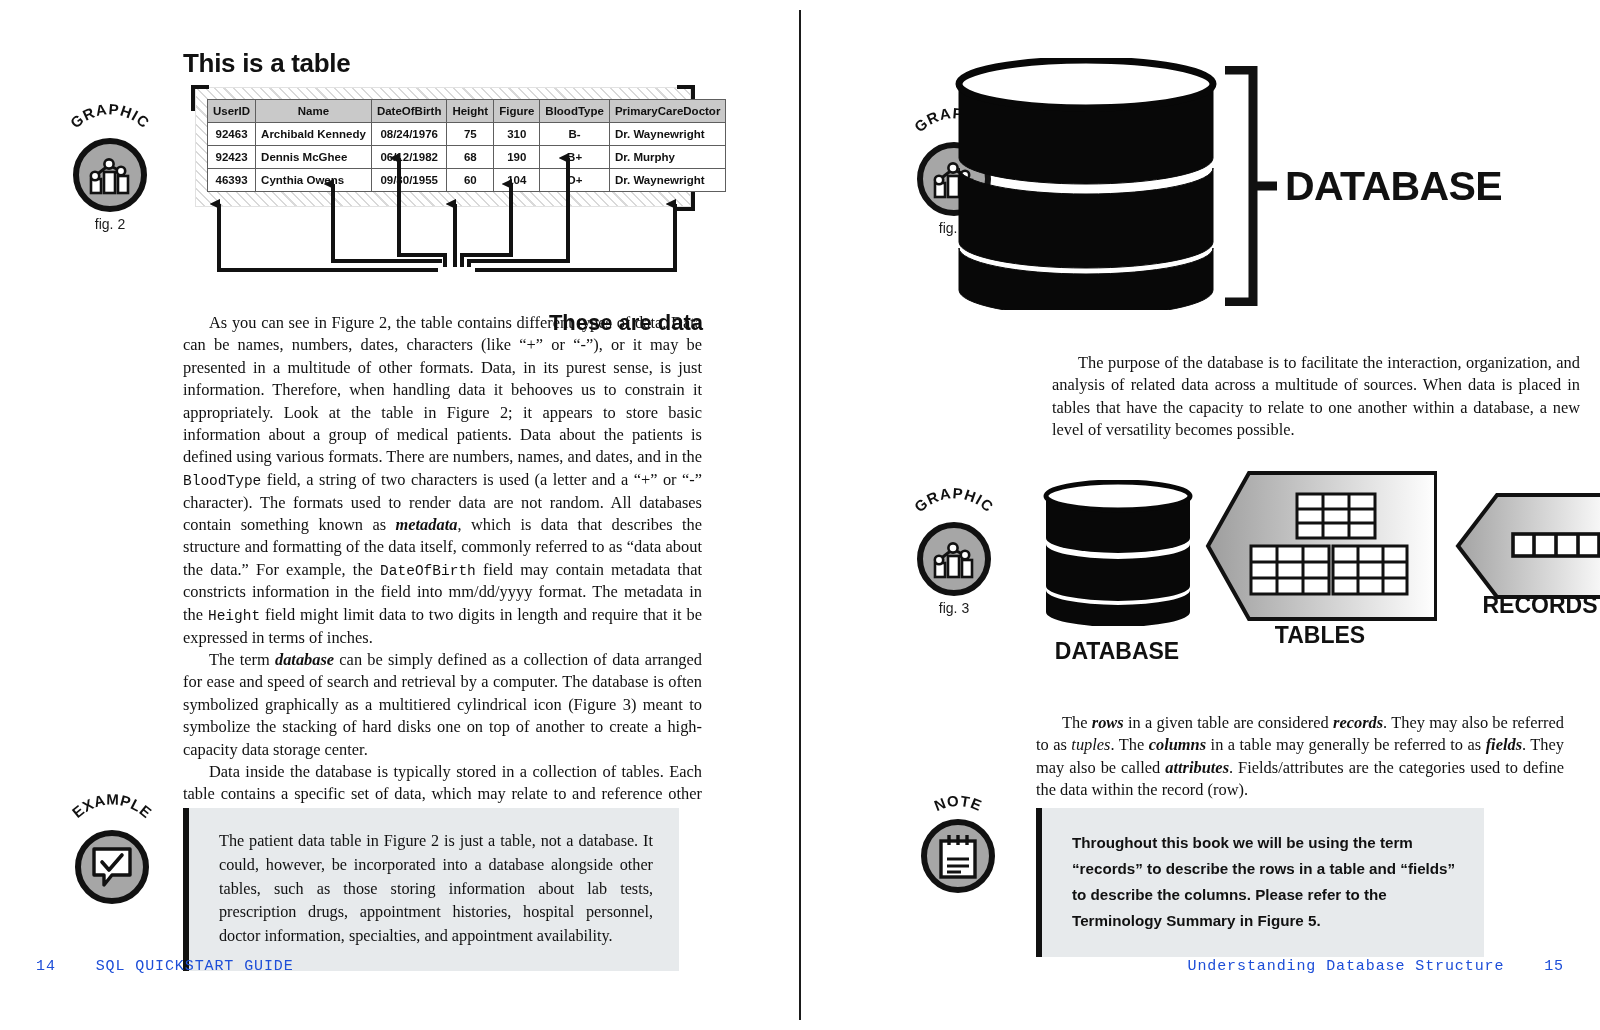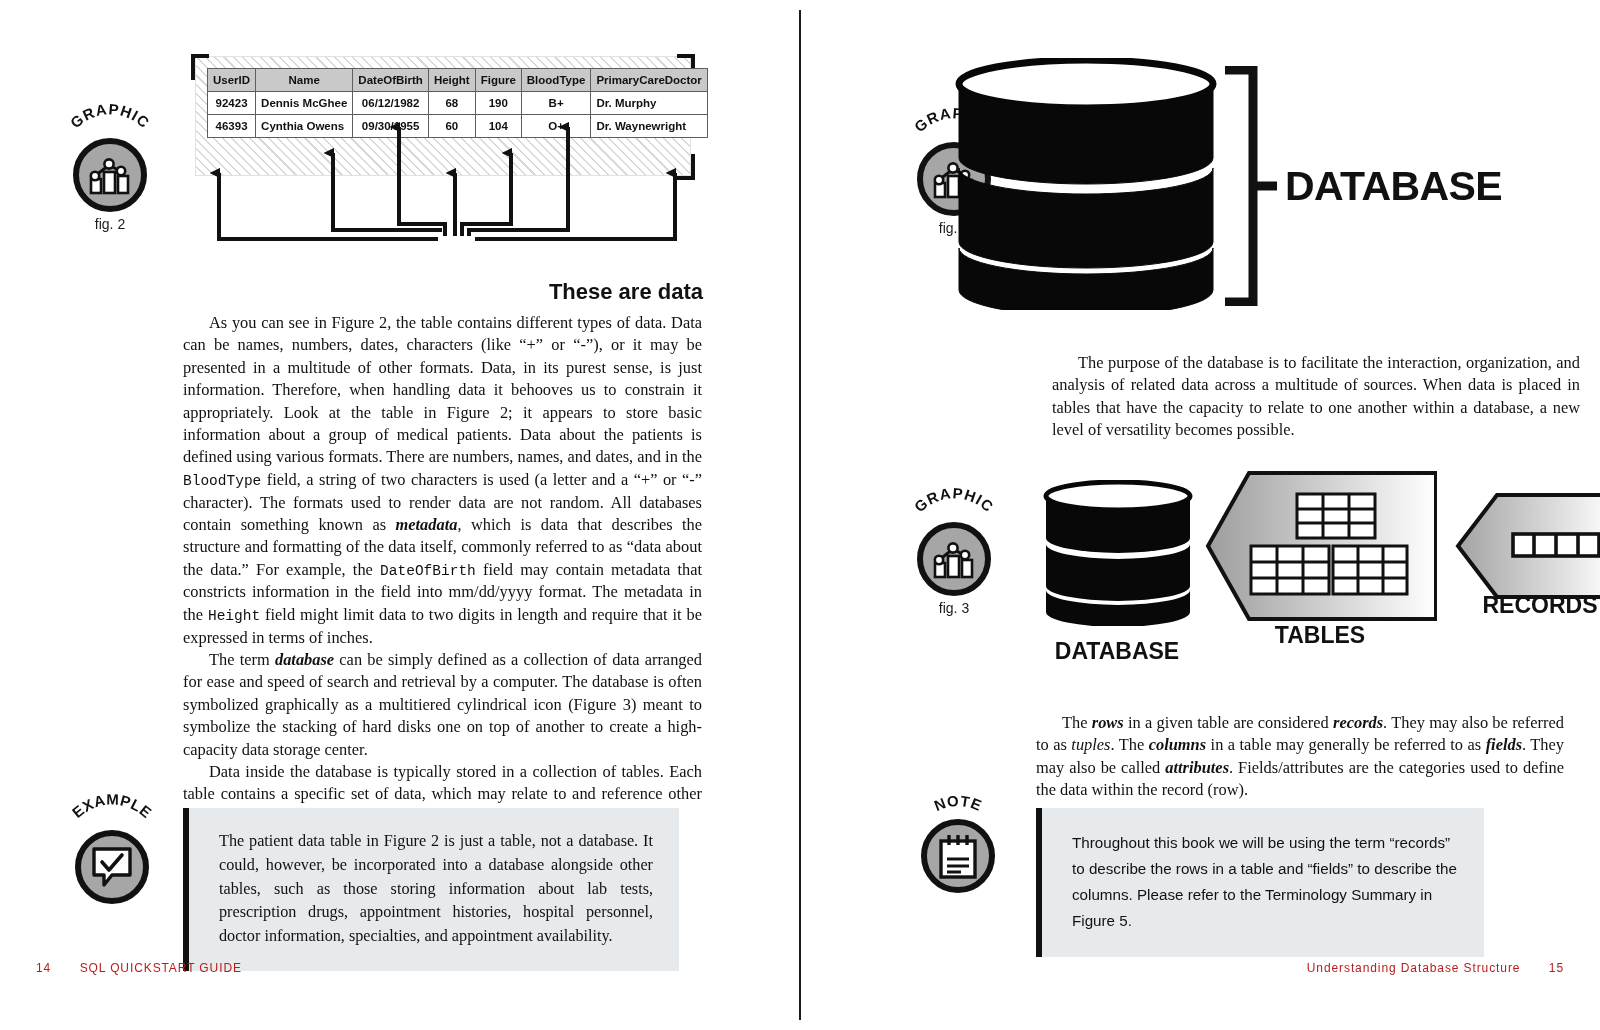--- a/index.html
+++ b/index.html
@@ -94,22 +94,22 @@
 
   
   .chev-label {
     font-family:"Liberation Sans", sans-serif; font-weight:bold;
     color:#111; text-align:center;
   }
 
   
   .footer {
     position:absolute; bottom:55px;
-    font-family:Liberation Sans, sans-serif;
-    font-size:12px; letter-spacing:0.9px; color:#b91c1c;
+    font-family:Liberation Mono, monospace;
+    font-size:15px; letter-spacing:0.9px; color:#1d4ed8;
   }
   .footer .num { font-weight:normal; }
   .fig-caption-small { font-size:14.5px; text-align:center; color:#111; }
 </style>
 </head>
 <body>
 
 <div class="spread">
 
   <div class="page left">
@@ -131,20 +131,21 @@
           <path d="M8,21 L22,10 L33,16" fill="none" stroke="#111" stroke-width="3"></path>
           <circle cx="8" cy="21" r="4.2" fill="#fff" stroke="#111" stroke-width="2.6"></circle>
           <circle cx="22" cy="9" r="4.6" fill="#fff" stroke="#111" stroke-width="2.6"></circle>
           <circle cx="34" cy="16" r="4.2" fill="#fff" stroke="#111" stroke-width="2.6"></circle>
         </svg>
       </div>
       <div class="badge-fig">fig. 2</div>
     </div>
 
     <div id="fig2-wrap">
+      <div id="fig2-title" class="head-sans">This is a table</div>
 
       <div id="fig2-stage">
         <div class="hatch"></div>
 
         <div class="bracket" style="left:8px; top:-2px; width:504px; height:126px;">
           <div class="vbar" style="left:0; top:0; height:26px;"></div>
           <div class="hbar" style="left:0; top:0; width:18px;"></div>
           <div class="vbar" style="right:0; top:0; height:26px;"></div>
           <div class="hbar" style="right:0; top:0; width:18px;"></div>
           <div class="vbar" style="right:0; bottom:0; height:26px;"></div>
@@ -157,20 +158,29 @@
               <th>UserID</th>
               <th style="width:118px">Name</th>
               <th>DateOfBirth</th>
               <th>Height</th>
               <th>Figure</th>
               <th>BloodType</th>
               <th>PrimaryCareDoctor</th>
             </tr>
           </thead>
           <tbody>
+            <tr>
+              <td>92463</td>
+              <td class="left">Archibald Kennedy</td>
+              <td>08/24/1976</td>
+              <td>75</td>
+              <td>310</td>
+              <td>B-</td>
+              <td class="left">Dr. Waynewright</td>
+            </tr>
             <tr>
               <td>92423</td>
               <td class="left">Dennis McGhee</td>
               <td>06/12/1982</td>
               <td>68</td>
               <td>190</td>
               <td>B+</td>
               <td class="left">Dr. Murphy</td>
             </tr>
             <tr>
@@ -404,21 +414,21 @@
           <line x1="12" y1="2" x2="12" y2="12" stroke="#111" stroke-width="3.4"></line>
           <line x1="21" y1="2" x2="21" y2="12" stroke="#111" stroke-width="3.4"></line>
           <line x1="30" y1="2" x2="30" y2="12" stroke="#111" stroke-width="3.4"></line>
           <line x1="10" y1="26" x2="32" y2="26" stroke="#111" stroke-width="3"></line>
           <line x1="10" y1="33" x2="32" y2="33" stroke="#111" stroke-width="3"></line>
           <line x1="10" y1="39" x2="24" y2="39" stroke="#111" stroke-width="3"></line>
         </svg>
       </div>
     </div>
 
-    <div class="callout" style="left:211px; top:808px; width:448px;">
+    <div class="callout" style="left:211px; top:808px; width:448px;font-weight:bold;">
       <div class="callout-body sans" style="width:528px; min-height:102px;">Throughout this book we will be using the term “records” to describe the rows in a table and “fields” to describe the columns. Please refer to the Terminology Summary in Figure 5.</div>
     </div>
 
     <div class="footer" style="right:36px; text-align:left;">
       <span>Understanding Database Structure</span>
       <span style="display:inline-block; width:20px;"></span>
       <span class="num">15</span>
     </div>
   </div>
 </div>

